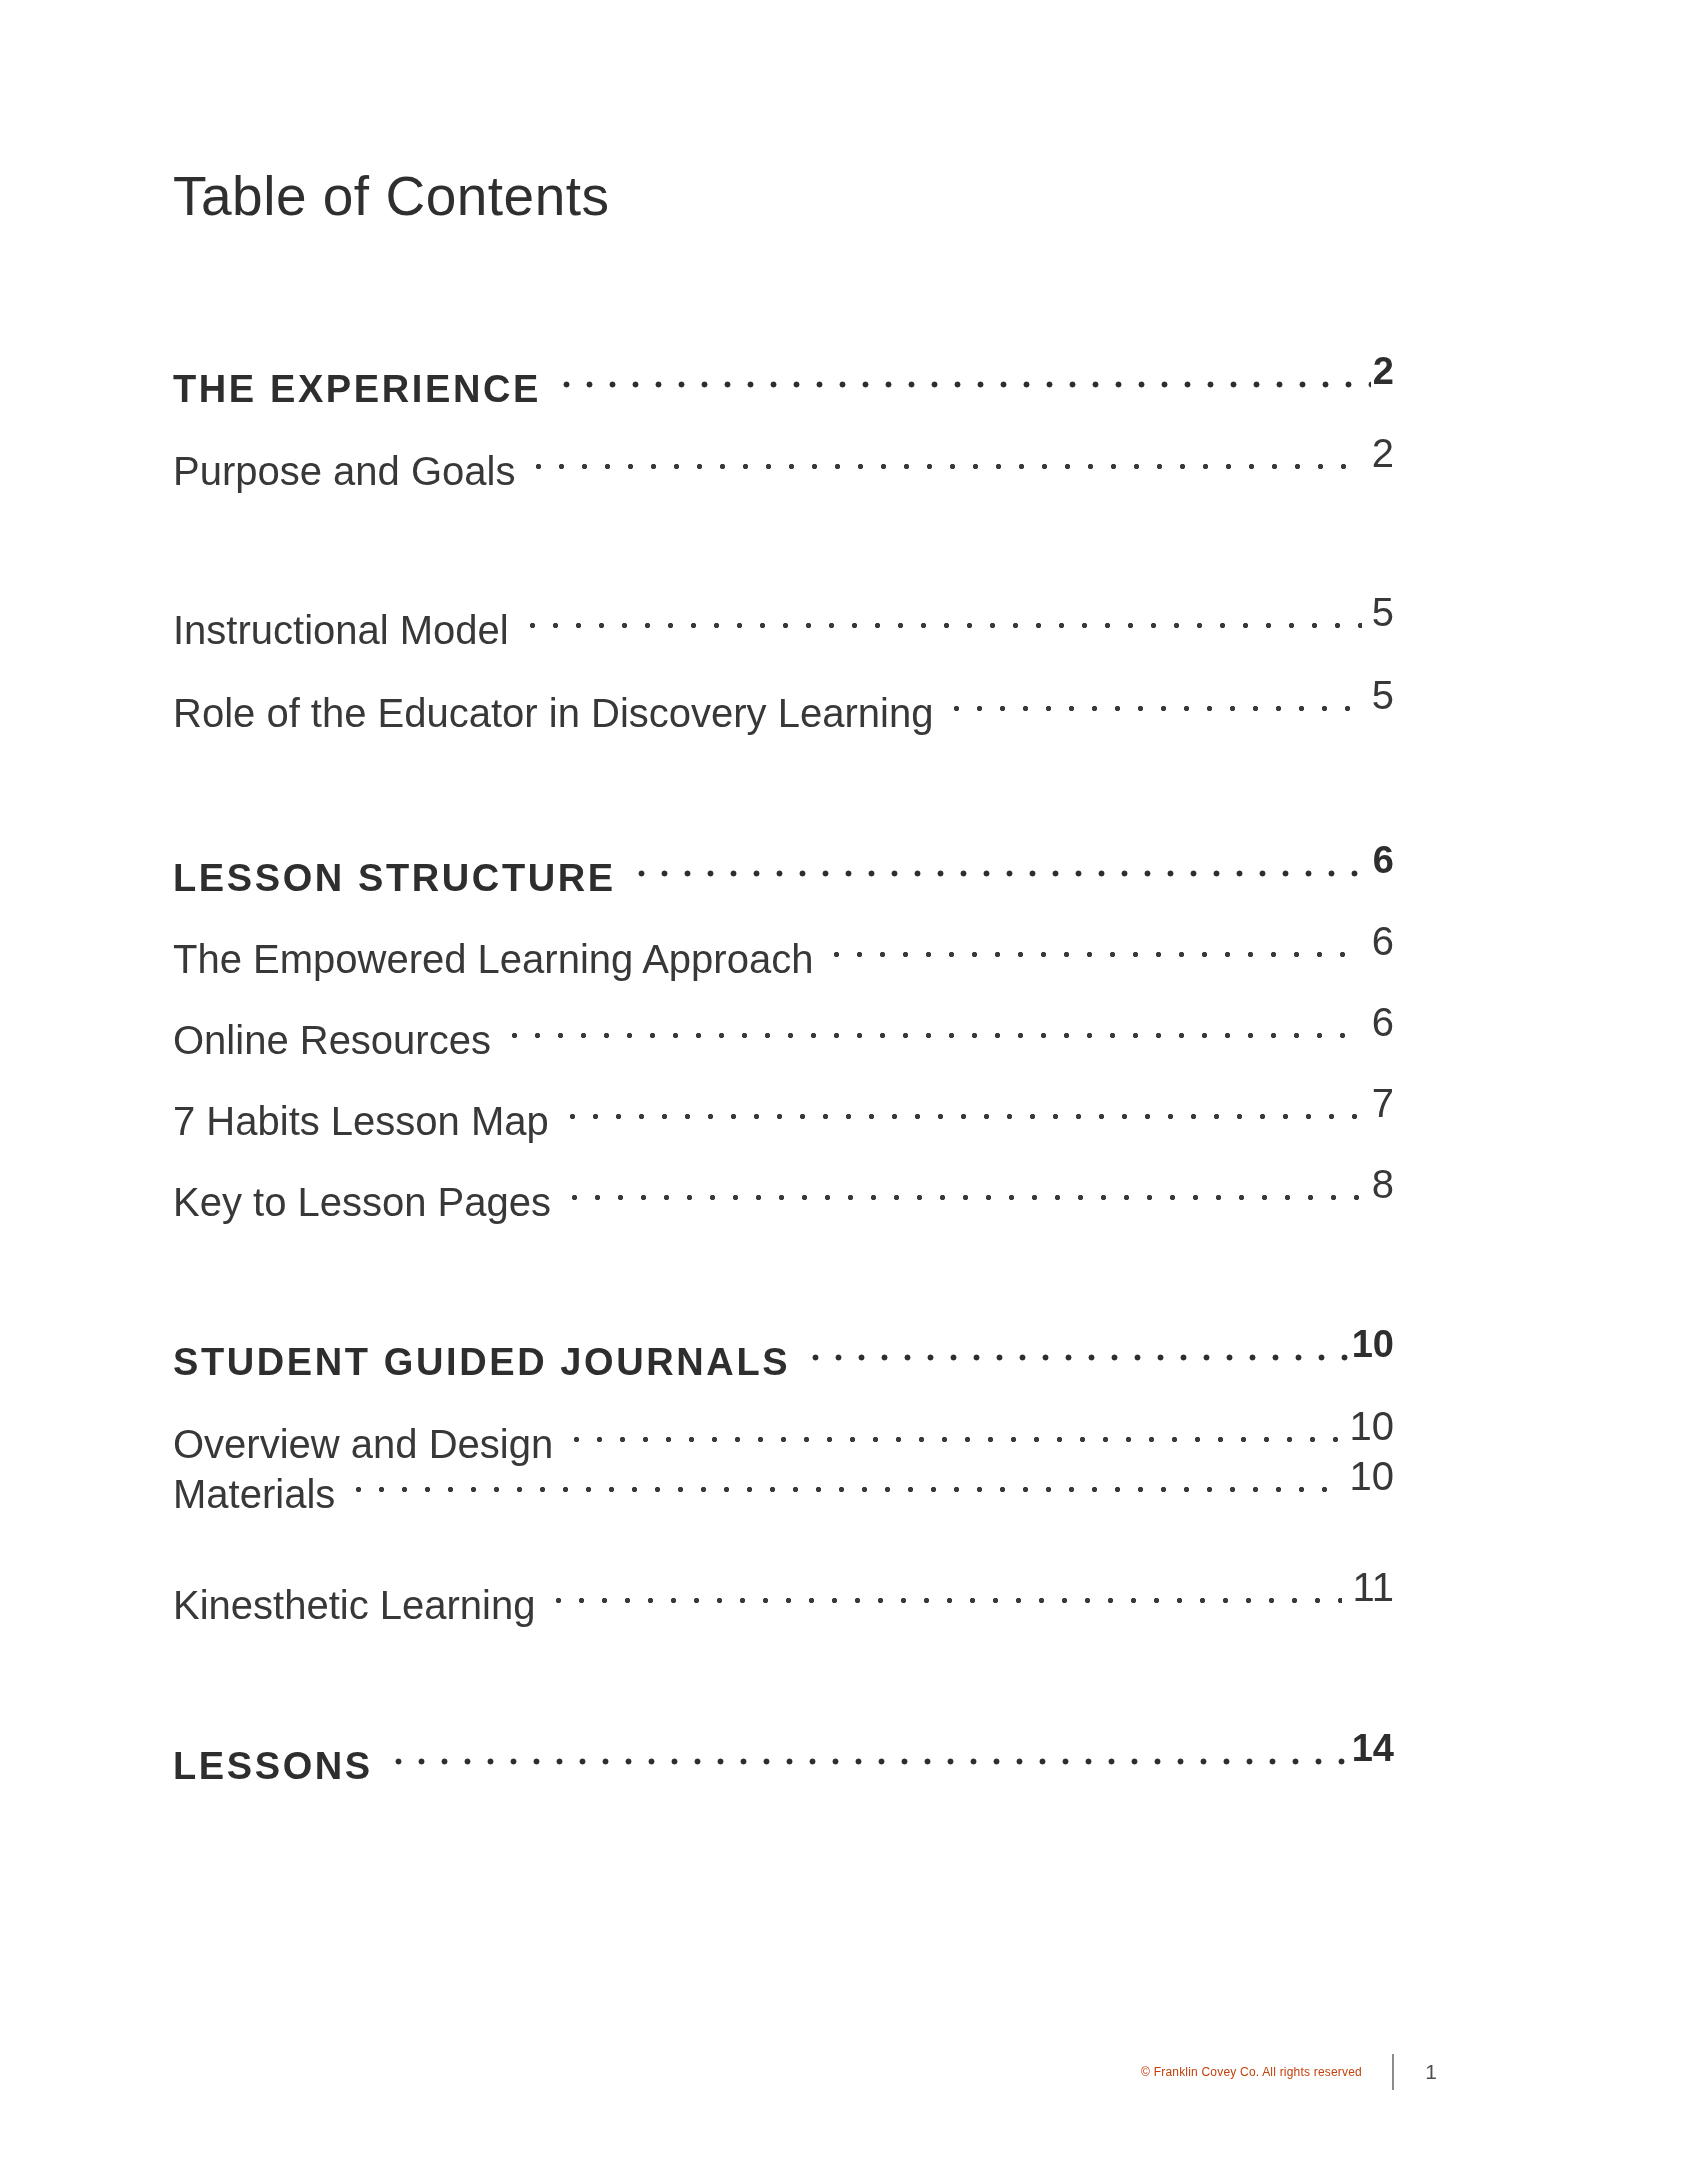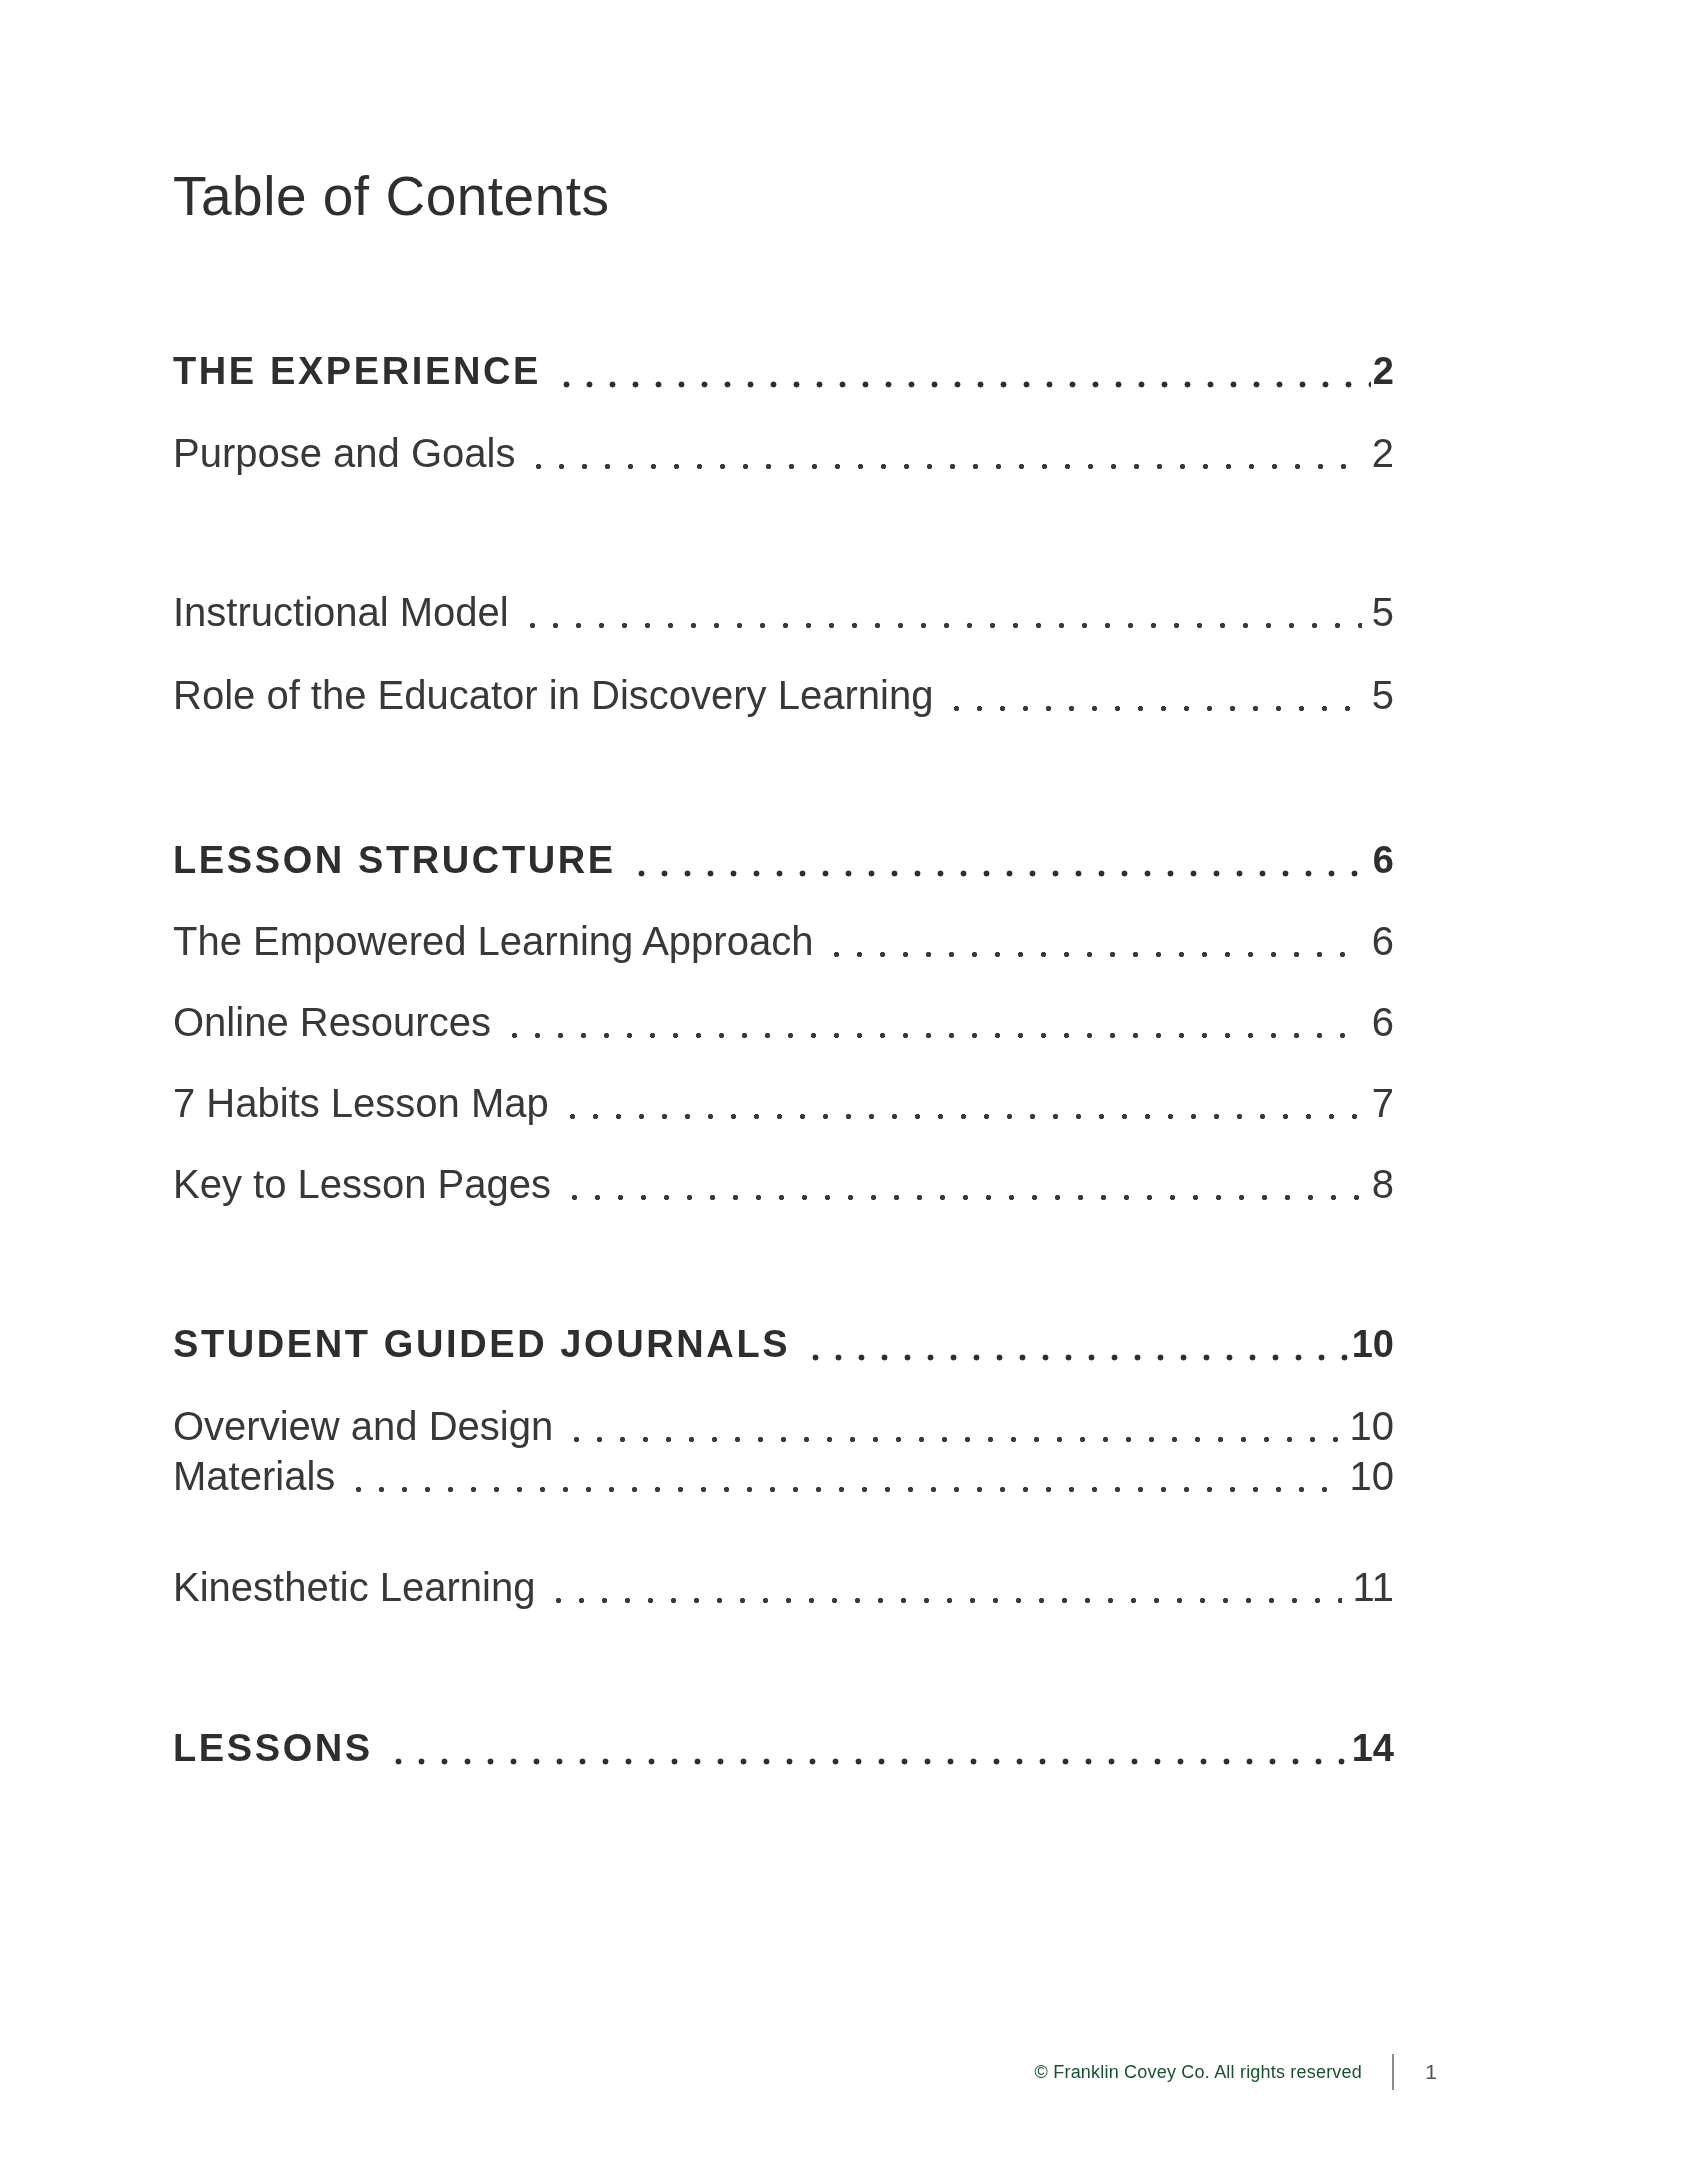--- a/index.html
+++ b/index.html
@@ -45,20 +45,21 @@
     height: 48px;
     line-height: 48px;
     display: flex;
     align-items: stretch;
     white-space: nowrap;
   }
   .row .label {
     flex: 0 0 auto;
     font-size: 40px;
     color: #383838;
+    margin-top: 18px;
   }
   .row .pagenum {
     flex: 0 0 auto;
     font-size: 40px;
     color: #383838;
     text-align: right;
   }
 
   
   .leader {
@@ -91,22 +92,22 @@
   
   .footer {
     position: absolute;
     top: 2051px;
     right: 127px;
     height: 42px;
     display: flex;
     align-items: center;
   }
   .copyright {
-    font-size: 18px;
-    color: #14532d;
+    font-size: 12px;
+    color: #c2410c;
     letter-spacing: 0.2px;
   }
   .footer-bar {
     width: 2px;
     height: 36px;
     background: #8c8c8c;
     margin: 0 30px;
   }
   .footer-page {
     font-size: 21px;

